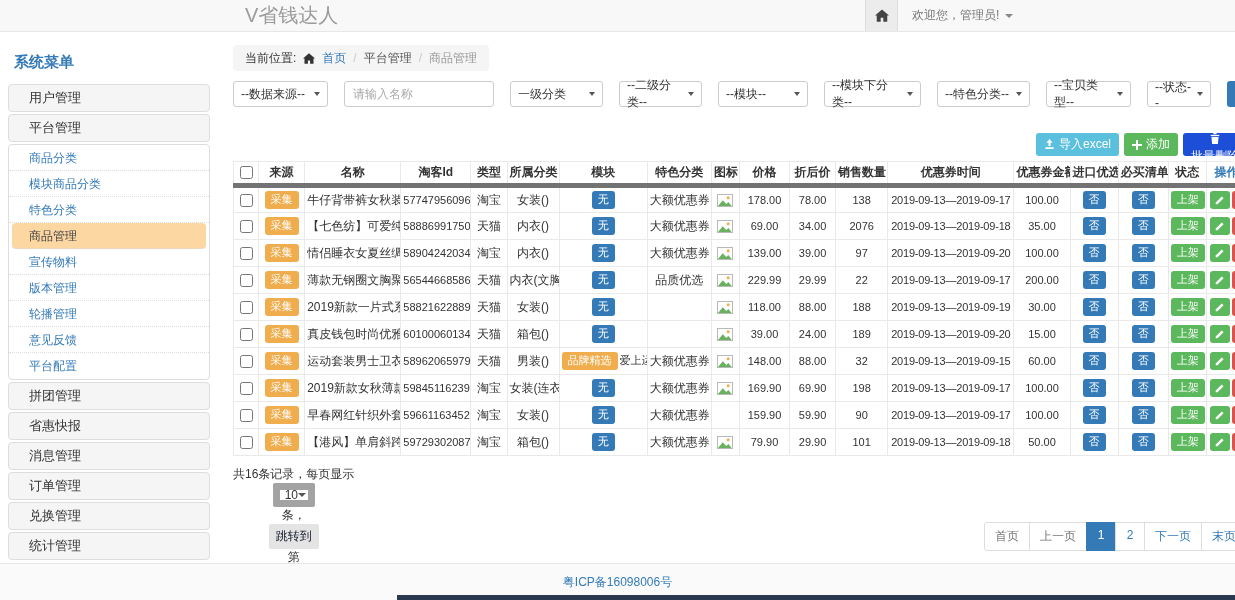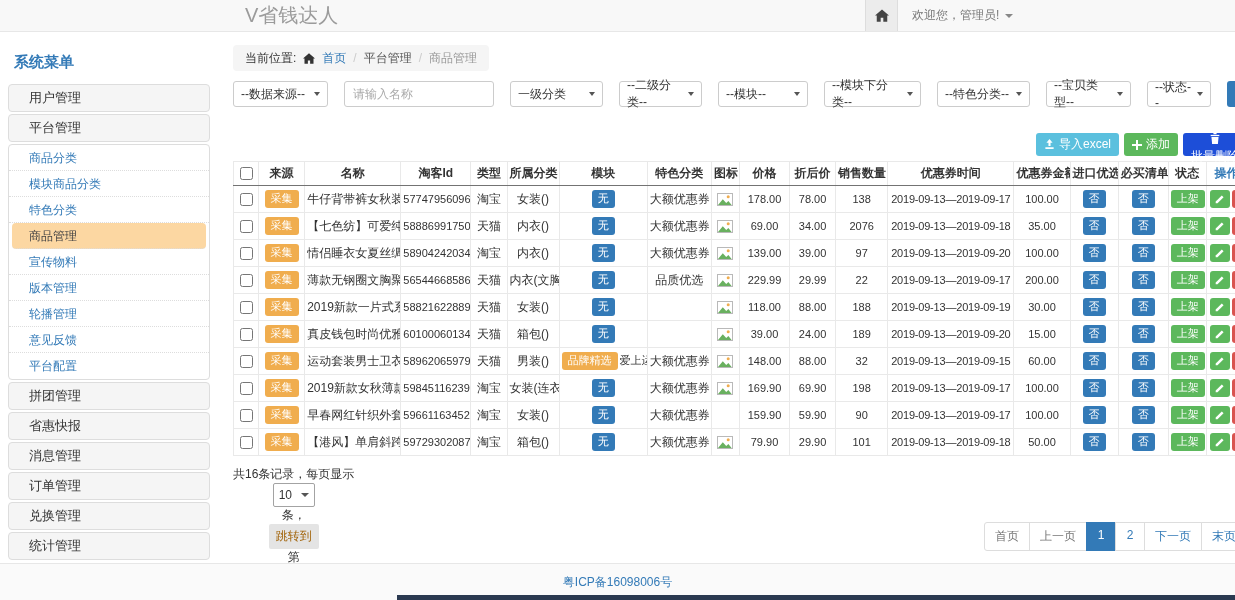--- a/index.html
+++ b/index.html
@@ -45,40 +45,40 @@
   .btn-reset { background:#5bc0de; }
   
   .toolbar { display:flex; justify-content:flex-end; gap:5px; margin-bottom:5px; }
   .tb-btn { height:23px; border:none; border-radius:3px; color:#fff; font-size:12px; display:inline-flex; align-items:center; gap:4px; padding:0 8px; cursor:pointer; font-family:inherit; }
   .tb-import { background:#5bc0de; }
   .tb-add { background:#5cb85c; }
   .tb-del { background:#1d4ed8;flex-direction:column; }
   
   .grid { width:100%; border-collapse:collapse; table-layout:fixed; font-size:12px; color:#333; }
   .grid th, .grid td { border:1px solid #e9e9e9; text-align:center; overflow:hidden; white-space:nowrap; padding:0 2px; }
-  .grid th { height:24px; font-weight:bold; border-bottom:1px solid #737373; }
+  .grid th { height:24px; font-weight:bold; border-bottom:5px solid #737373; }
   .grid td { height:27px; }
   .grid th.op-head { color:#337ab7; }
   .num { font-size:11px; }
   .date-cell { font-size:11px; letter-spacing:-0.2px; }
   .bdg { display:inline-block; padding:2px 6px; border-radius:3px; color:#fff; font-size:11px; line-height:1.2; }
   .bdg-orange { background:#f0ad4e; }
   .bdg-blue { background:#337ab7; cursor:pointer; }
   .bdg-green { background:#5cb85c; cursor:pointer; }
   .module-text { margin-left:2px; font-size:11px; color:#333; }
   .op-btn { display:inline-flex; width:20px; height:18px; align-items:center; justify-content:center; border-radius:3px; margin:0 1px; cursor:pointer; border:none; padding:0; }
   .op-edit { background:#5cb85c; }
   .op-del { background:#d9534f; }
   .pic { display:inline-flex; vertical-align:middle; }
   
   .pager-row { display:flex; justify-content:space-between; align-items:center; margin-top:10px; color:#333; }
   .pager-left { display:flex; align-items:center;flex-direction:column; }
-  .pp-select { display:inline-flex; align-items:center; justify-content:space-between; width:42px; height:24px; border:1px solid #a3a3a3; border-radius:2px; padding:0 5px; margin:0 5px; background:#fff; cursor:pointer; }
+  .pp-select { display:inline-flex; align-items:center; justify-content:space-between; width:42px; height:24px; border:7px solid #a3a3a3; border-radius:2px; padding:0 5px; margin:0 5px; background:#fff; cursor:pointer; }
   .pp-select .tri { border-top-color:#555; }
-  .jump-btn { background:#e4e4e4; border-radius:2px; padding:4px 7px; margin:0 6px; color:#a16207; cursor:pointer; }
+  .jump-btn { background:#e4e4e4; border-radius:2px; padding:4px 7px; margin:0 6px; color:#0f172a; cursor:pointer; }
   .jump-input { width:34px; height:24px; border:1px solid #ccc; border-radius:2px; text-align:center; margin:0 5px; font-family:inherit; font-size:12px; }
   .pages { display:flex; }
   .page-btn { padding:5px 10px; border:1px solid #ddd; margin-left:-1px; background:#fff; color:#337ab7; text-align:center; cursor:pointer; min-width:30px; }
   .page-btn:first-child { border-radius:3px 0 0 3px; margin-left:0; }
   .page-btn:last-child { border-radius:0 3px 3px 0; }
   .page-btn.muted { color:#777; }
   .page-btn.active { background:#337ab7; border-color:#337ab7; color:#fff; }
   
   .footer { position:absolute; left:0; top:563px; width:1235px; height:37px; background:#fafafa; border-top:1px solid #e7e7e7; display:flex; align-items:center; justify-content:center; font-size:12px; color:#767676; }
   .footer .icp { color:#337ab7; text-decoration:none; cursor:pointer; }

